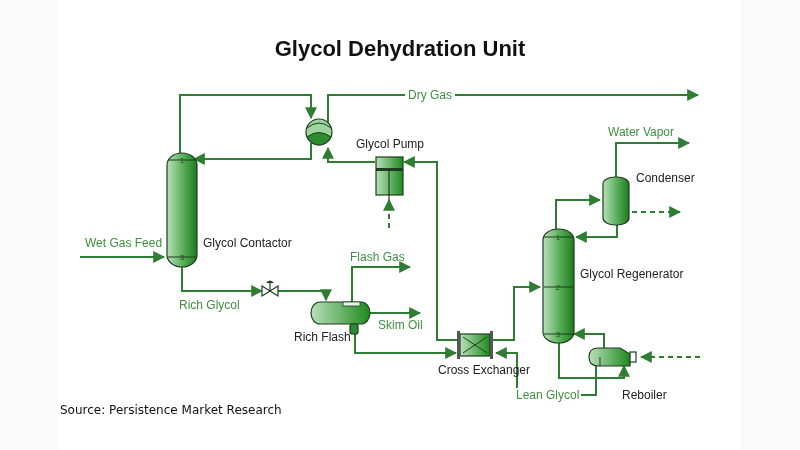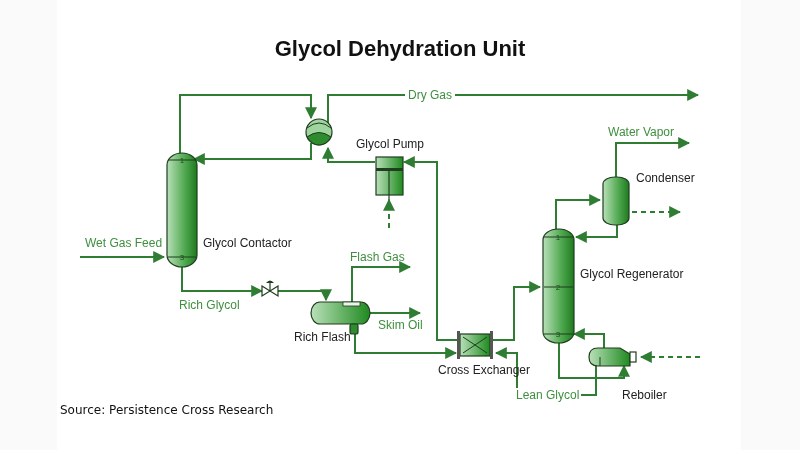--- a/index.html
+++ b/index.html
@@ -163,13 +163,13 @@
   <text class="equip-label" x="636" y="182">Condenser</text>
 
   <g>
     <path class="outline" d="M598,348 H620 L630,354 V366 H598 Q589,366 589,357 Q589,348 598,348 z" fill="url(#hgrad)"></path>
     <rect class="outline" x="630" y="352" width="6" height="10" fill="#ffffff"></rect>
     <line x1="600" y1="357" x2="600" y2="366" stroke="#1f3d1f" stroke-width="1"></line>
   </g>
   <text class="equip-label" x="622" y="399">Reboiler</text>
 </svg>
 
-<div class="source">Source: Persistence Cross Research</div>
+<div class="source">Source: Persistence Market Research</div>
 
 </body></html>

